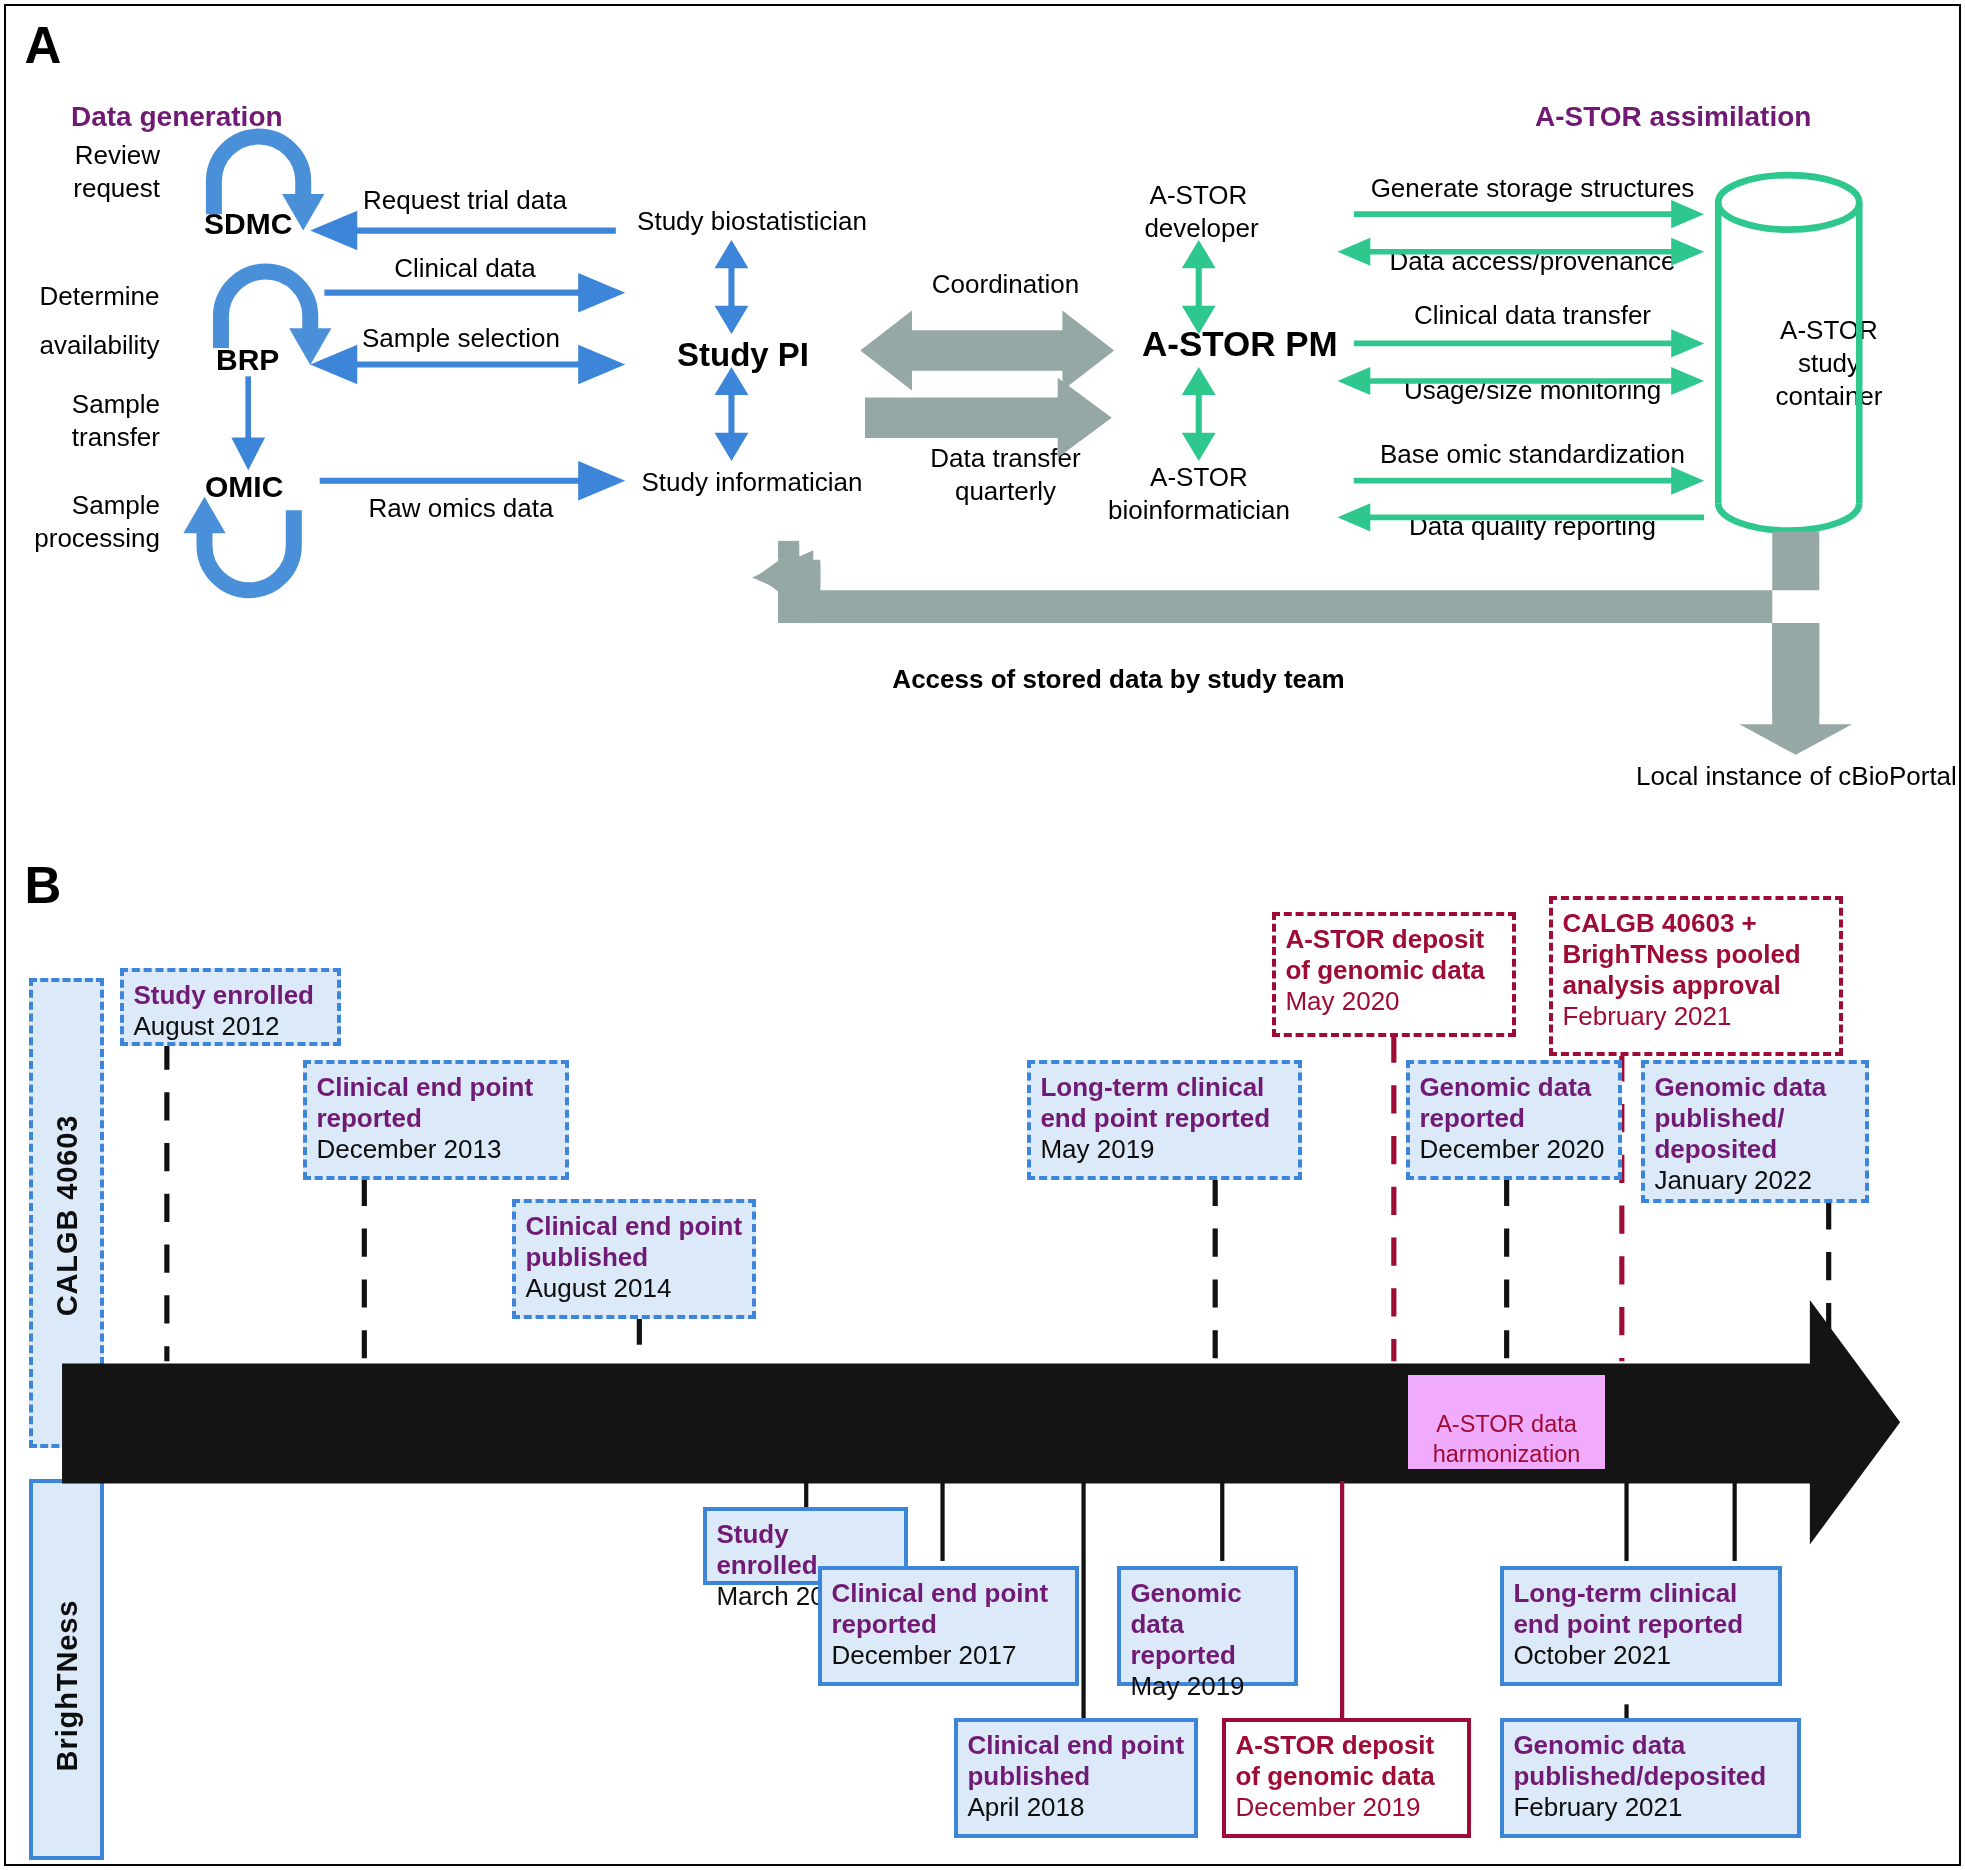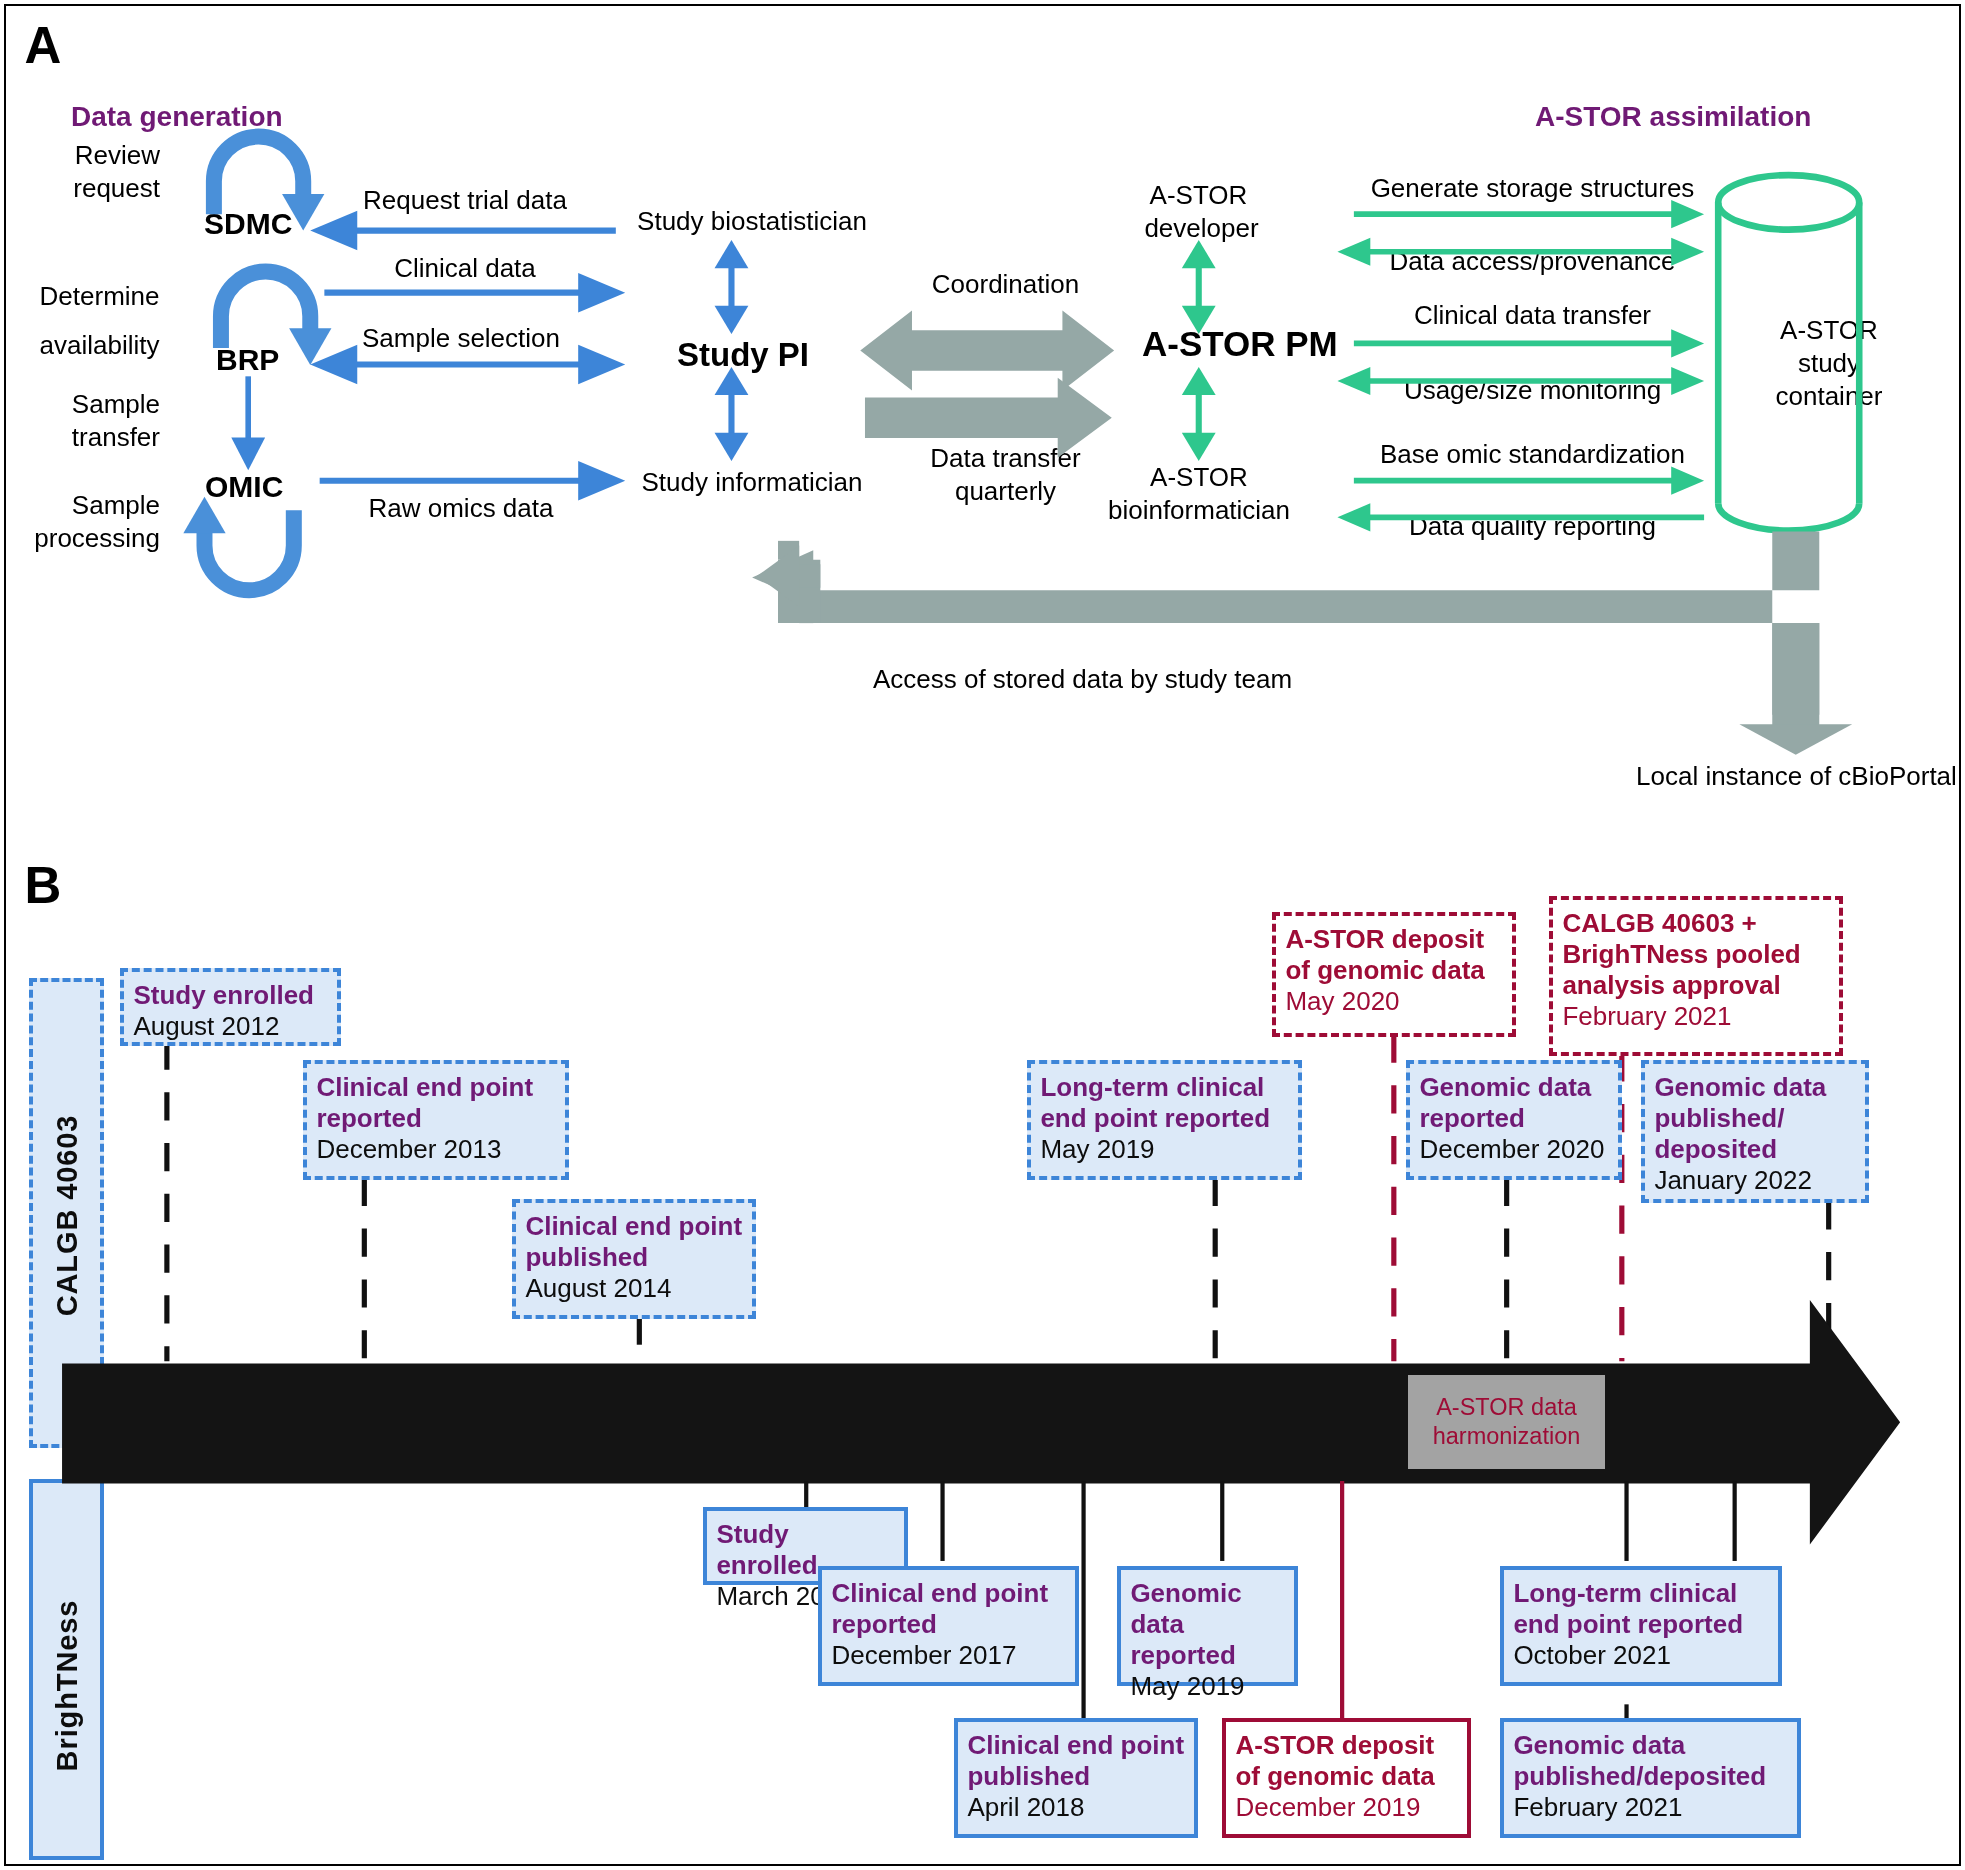--- a/index.html
+++ b/index.html
@@ -20,21 +20,21 @@
   .tbox.red{background:#fff;border-color:#9e0c36;}
   .tbox.red.dash{background:#fff;}
   .tbox .t1{font-weight:bold;font-size:26px;color:#701a75;line-height:1.2;}
   .tbox .t2{font-size:26px;color:#0d0d0d;line-height:1.2;}
   .tbox.red .t1{color:#9e0c36;}
   .tbox.red .t2{color:#9e0c36;}
   .railbox{position:absolute;box-sizing:border-box;background:#dce9f8;border:4.2px solid #3d85d8;}
   .railbox.dash{border-style:dashed;}
   .railtxt{position:absolute;font-weight:bold;font-size:29px;color:#0d0d0d;letter-spacing:0.9px;
            transform-origin:center center;transform:rotate(-90deg);white-space:nowrap;}
-  .harm{position:absolute;box-sizing:border-box;background:#a3a3a3;display:flex;align-items:center;justify-content:center;}
+  .harm{position:absolute;box-sizing:border-box;background:#f0abfc;display:flex;align-items:flex-end;justify-content:center;}
   .harm span{font-size:23.5px;color:#9e0c36;line-height:1.25;text-align:center;}
 </style>
 </head>
 <body>
 
 <div id="fig">
   <div class="border"></div>
 
   <div class="panel-letter" style="left:24.4px;top:20px;">A</div>
   <div class="sect-title" style="left:71px;top:101px;">Data generation</div>
@@ -77,21 +77,21 @@
   <div class="lbl c" style="left:1349px;top:247px;width:367px;">Data access/provenance</div>
   <div class="lbl c" style="left:1349px;top:301px;width:367px;">Clinical data transfer</div>
   <div class="lbl c" style="left:1349px;top:376px;width:367px;">Usage/size monitoring</div>
   <div class="lbl c" style="left:1349px;top:440px;width:367px;">Base omic standardization</div>
   <div class="lbl c" style="left:1349px;top:512px;width:367px;">Data quality reporting</div>
 
   <div class="lbl c" style="left:1735px;top:316px;width:188px;">A-STOR</div>
   <div class="lbl c" style="left:1735px;top:349px;width:188px;">study</div>
   <div class="lbl c" style="left:1735px;top:382px;width:188px;">container</div>
 
-  <div class="lbl c" style="left:810px;top:665px;width:545px;">Access of stored data by study team</div>
+  <div class="lbl c" style="left:846px;top:665px;width:545px;font-weight:bold;">Access of stored data by study team</div>
   <div class="lbl" style="left:1636px;top:762px;">Local instance of cBioPortal</div>
 
   <svg class="svgl" viewBox="0 0 4180 3979">
     <defs>
       <marker id="bArrR" markerWidth="7" markerHeight="7" refX="5.6" refY="3.5" orient="auto">
         <path d="M0,0 L7,3.5 L0,7 z" fill="#3d85d8"></path>
       </marker>
       <marker id="bArrL" markerWidth="7" markerHeight="7" refX="5.6" refY="3.5" orient="auto">
         <path d="M0,0 L7,3.5 L0,7 z" fill="#3d85d8"></path>
       </marker>

